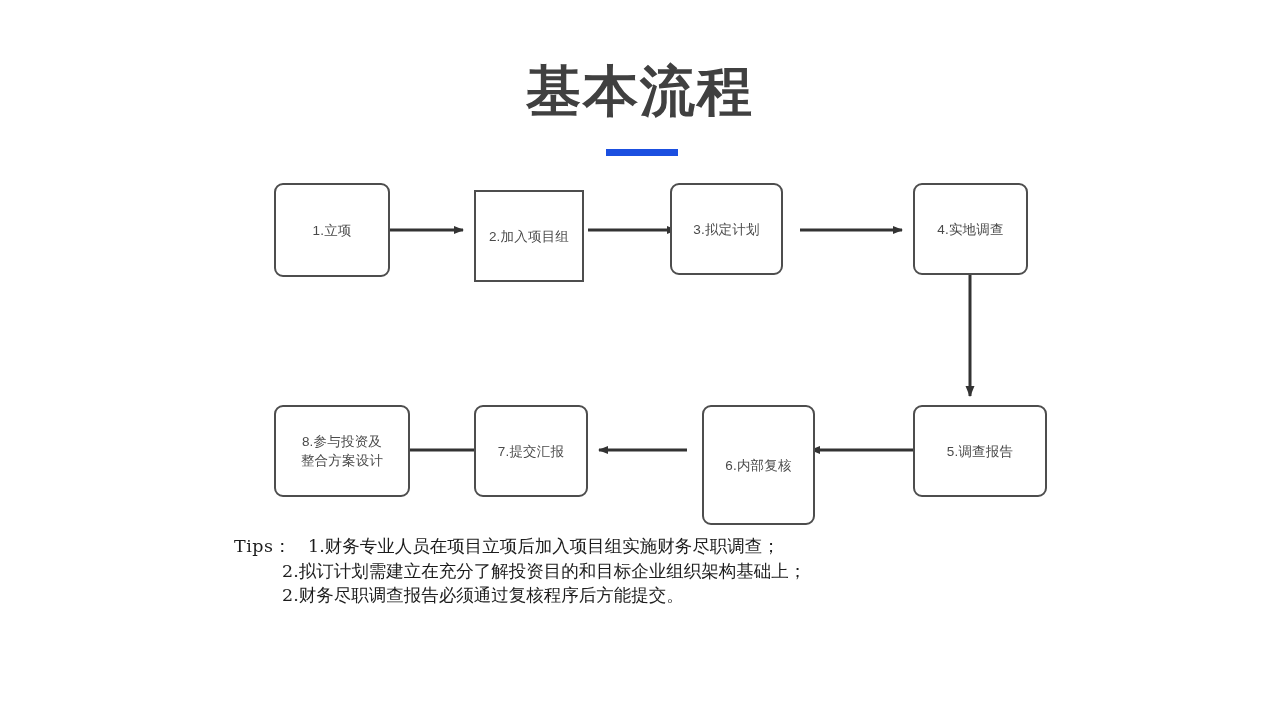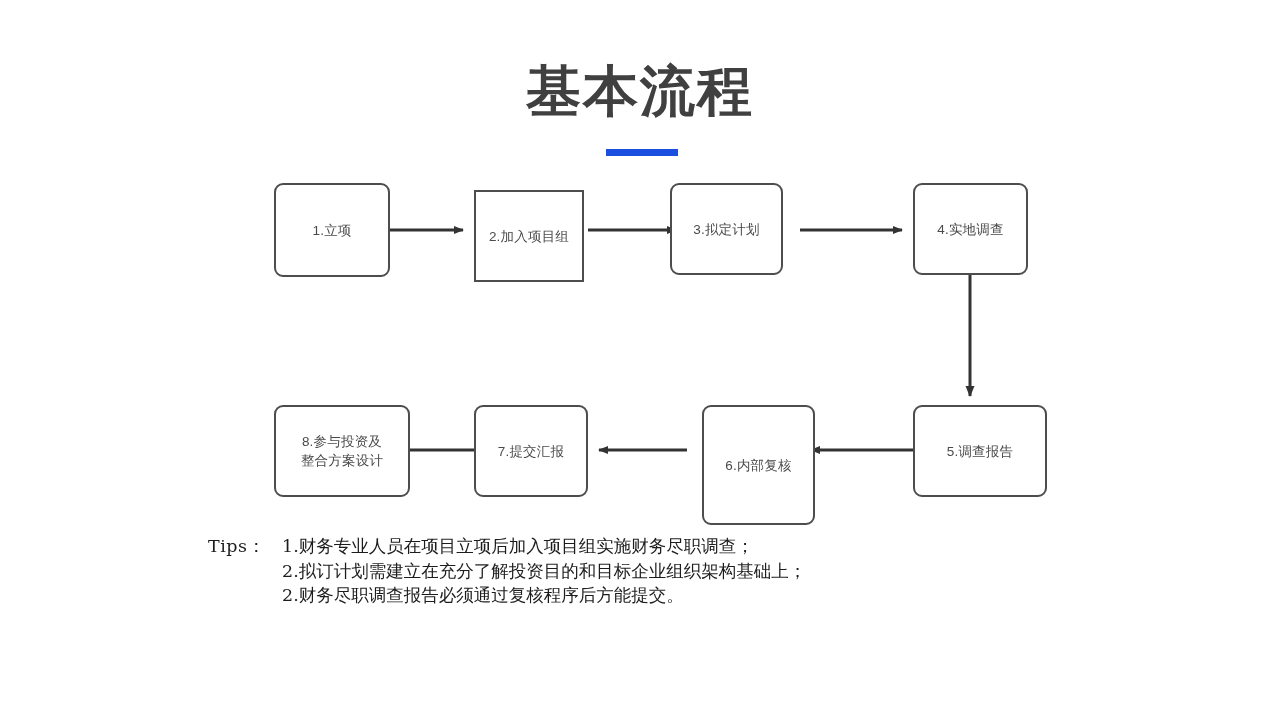--- a/index.html
+++ b/index.html
@@ -97,20 +97,21 @@
     line-height: 24.5px;
     color: #1c1c1c;
     white-space: nowrap;
   }
   #tips .row { display: block; height: 24.5px; }
   #tips .tips-label {
     display: inline-block;
     width: 74px;
     font-family: "DejaVu Serif", "Liberation Serif", serif;
     letter-spacing: 0.5px;
+    margin-left: 26px;
   }
   #tips .tips-indent { display: inline-block; width: 74px; }
   #tips .tips-text { display: inline-block; }
 </style>
 </head>
 <body>
 
 <div id="slide">
 
   <div id="title">基本流程</div>

